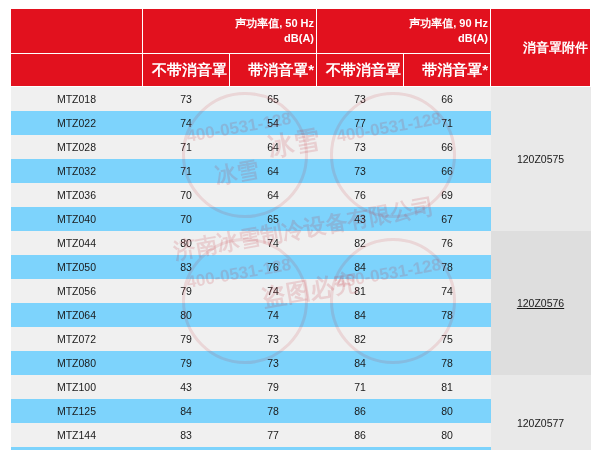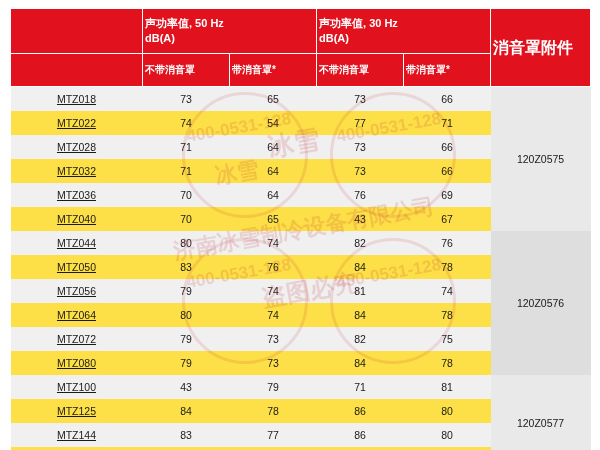--- a/index.html
+++ b/index.html
@@ -53,62 +53,61 @@
     border-collapse: collapse;
     width: 580px;
     table-layout: fixed;
     font-size: 10px;
   }
 
   table.main th {
     background: #e2111e;
     color: #ffffff;
     font-weight: bold;
-    text-align: left;
+    text-align: right;
     border: 1px solid #ffffff;
     padding: 5px 2px;
     line-height: 1.35;
   }
   th.hdr-top {
     height: 34px;
     font-size: 11px;
   }
   th.hdr-sub {
     height: 22px;
-    font-size: 10px;
+    font-size: 15px;
   }
   th.hdr-acc {
-    font-size: 16px;
+    font-size: 13px;
   }
 
   table.main td {
     border: none;
     text-align: center;
     padding: 3px 2px;
     height: 18px;
     color: #1a1a1a;
     font-size: 10.5px;
     background: transparent;
   }
   td.model {
     text-align: left;
     padding-left: 10px;
-    text-decoration: underline;
   }
   tr.band-a td { background: #f0f0f0; }
-  tr.band-b td { background: #fde047; }
+  tr.band-b td { background: #7dd3fc; }
   tr.band-a td.acc { background: #f0f0f0; margin-top: 29px; }
 
   td.acc {
     font-size: 10.5px;
     color: #1a1a1a;
     vertical-align: middle;
   }
   td.acc-g1 { background: #e9e9e9 !important; }
-  td.acc-g2 { background: #dedede !important; }
+  td.acc-g2 { background: #dedede !important; text-decoration: underline; }
   td.acc-g3 { background: #e9e9e9 !important; }
 </style>
 </head>
 <body>
 
 <div class="sheet">
 
   <div class="watermark">
     <div class="wm-ring" style="left:182px; top:92px; width:120px; height:120px;"></div>
     <div class="wm-ring" style="left:330px; top:92px; width:120px; height:120px;"></div>
@@ -134,21 +133,21 @@
       <col style="width:87px">
       <col style="width:87px">
       <col style="width:87px">
       <col style="width:100px">
     </colgroup>
     <thead>
       <tr>
         <th class="hdr-top"></th>
         <th class="hdr-top" colspan="2" style="white-space:pre-line;">声功率值, 50 Hz
 dB(A)</th>
-        <th class="hdr-top" colspan="2" style="white-space:pre-line;">声功率值, 30 Hz
+        <th class="hdr-top" colspan="2" style="white-space:pre-line;">声功率值, 90 Hz
 dB(A)</th>
         <th class="hdr-acc" rowspan="2">消音罩附件</th>
       </tr>
       <tr>
         <th class="hdr-sub"></th>
         <th class="hdr-sub">不带消音罩</th>
         <th class="hdr-sub">带消音罩*</th>
         <th class="hdr-sub">不带消音罩</th>
         <th class="hdr-sub">带消音罩*</th>
       </tr>

